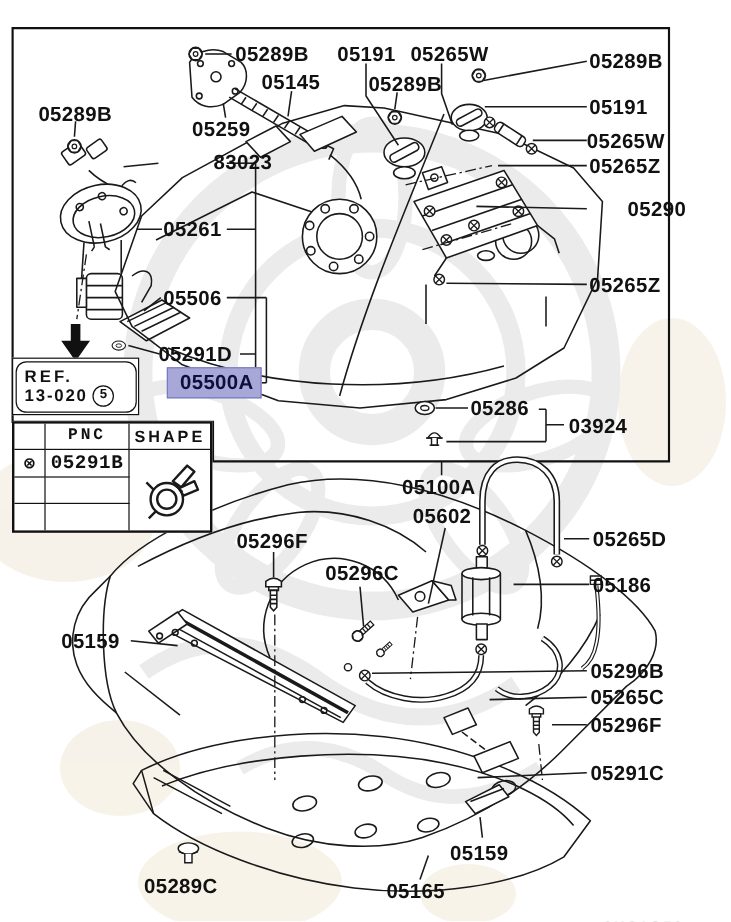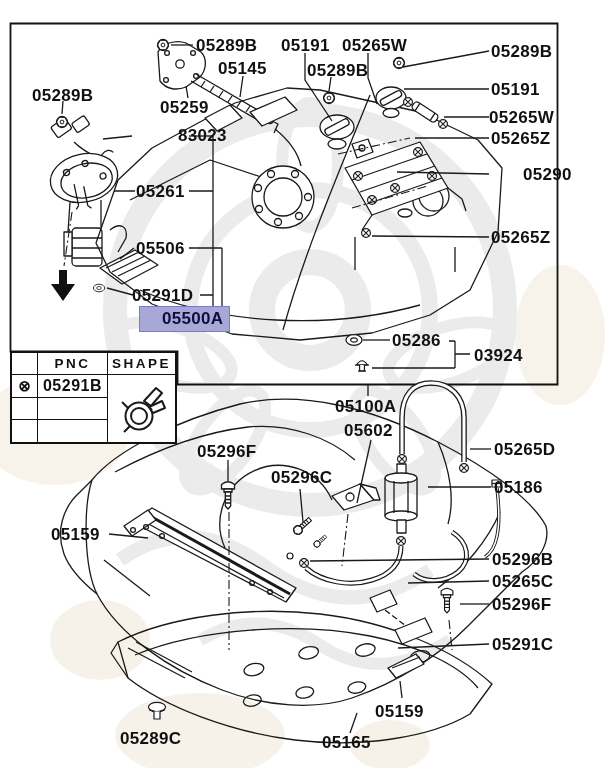--- a/index.html
+++ b/index.html
@@ -2,40 +2,40 @@
 <html style="--hl-bg: #a8a8d8; --hl-border: #7a7ac6; --hl-text: #0f0f3c; --wm-gray: #e9e9e9; --wm-tan: #f0e9d8;"><head>
 <meta charset="utf-8">
 <style>
   html,body{margin:0;padding:0;background:#fff;}
   body{width:609px;height:768px;position:relative;font-family:"Liberation Sans",sans-serif;}
   .stage{position:absolute;left:0;top:0;width:609px;height:768px;overflow:hidden;background:#fff;}
   svg.art{position:absolute;left:0;top:0;}
   .plabel{position:absolute;font-weight:bold;font-size:17px;line-height:1;color:#111;
           letter-spacing:.3px;white-space:nowrap;}
   .plabel.highlight{background:var(--hl-bg);border:1.6px solid var(--hl-border);
-          color:var(--hl-text);padding:3px 6px 4px 22px;}
+          color:var(--hl-text);padding:3px 6px 4px 10px;}
   .diagcode{position:absolute;left:503px;top:738px;font-weight:bold;font-size:12.5px;
           letter-spacing:1.6px;color:#111;margin-top:28px;}
   
   .refbox{position:absolute;left:10px;top:298px;width:106px;height:48px;
           border:1.8px solid #111;box-sizing:border-box;background:#fff;}
   .refbox .inner{position:absolute;inset:1.5px;border:1.4px solid #111;border-radius:9px;
           padding:3px 0 0 7px;box-sizing:border-box;}
   .refline1{font-weight:bold;font-size:14px;letter-spacing:2.5px;color:#111;line-height:1.15;}
   .refline2{font-weight:bold;font-size:14px;letter-spacing:1.5px;color:#111;line-height:1.2;
           display:flex;align-items:center;gap:4px;}
   .circnum{display:inline-flex;align-items:center;justify-content:center;width:16px;height:16px;
           border:1.6px solid #111;border-radius:50%;font-size:11px;letter-spacing:0;}
   
   .ptable{position:absolute;left:10px;top:351px;width:167px;height:93px;border:2px solid #111;
           box-sizing:border-box;display:grid;grid-template-columns:26px 70px 1fr;
           grid-template-rows:22px 23px 22px 1fr;background:#fff;}
   .tcell{box-sizing:border-box;display:flex;align-items:center;justify-content:center;
           font-weight:bold;color:#111;}
-  .br{border-right:1.5px solid #111;}
+  .br{border-right:1.5px solid #111;font-family:Liberation Mono, monospace;}
   .bb{border-bottom:1.5px solid #111;}
   .hdr{font-size:13.5px;letter-spacing:2.5px;}
   .pncval{font-size:16px;letter-spacing:.5px;text-align:right;}
   .symcell{font-size:15px;}
   .shapecell{grid-column:3;grid-row:2/5;}
 </style>
 </head>
 <body>
 
 <div class="stage">
@@ -381,20 +381,29 @@
       <div class="plabel" style="left: 51px; top: 526px;">05159</div>
       <div class="plabel" style="left: 492px; top: 551px;">05296B</div>
       <div class="plabel" style="left: 492px; top: 573px;">05265C</div>
       <div class="plabel" style="left: 492px; top: 596px;">05296F</div>
       <div class="plabel" style="left: 492px; top: 636px;">05291C</div>
       <div class="plabel" style="left: 375px; top: 703px;">05159</div>
       <div class="plabel" style="left: 322px; top: 734px;">05165</div>
       <div class="plabel" style="left: 120px; top: 730px;">05289C</div>
     </div>
 
+<div class="refbox">
+  <div class="inner">
+    <div class="refline1">REF.</div>
+    <div class="refline2">
+      <span>13-020</span>
+      <span class="circnum">5</span>
+    </div>
+  </div>
+</div>
 
 <div class="ptable">
   <div class="tcell br bb" style="grid-column:1;grid-row:1"></div>
   <div class="tcell br bb hdr" style="grid-column:2;grid-row:1">PNC</div>
   <div class="tcell bb hdr" style="grid-column:3;grid-row:1">SHAPE</div>
 
   <div class="tcell br bb symcell" style="grid-column:1;grid-row:2">⊗</div>
   <div class="tcell br bb pncval" style="grid-column:2;grid-row:2">05291B</div>
 
   <div class="tcell br bb" style="grid-column:1;grid-row:3"></div>

